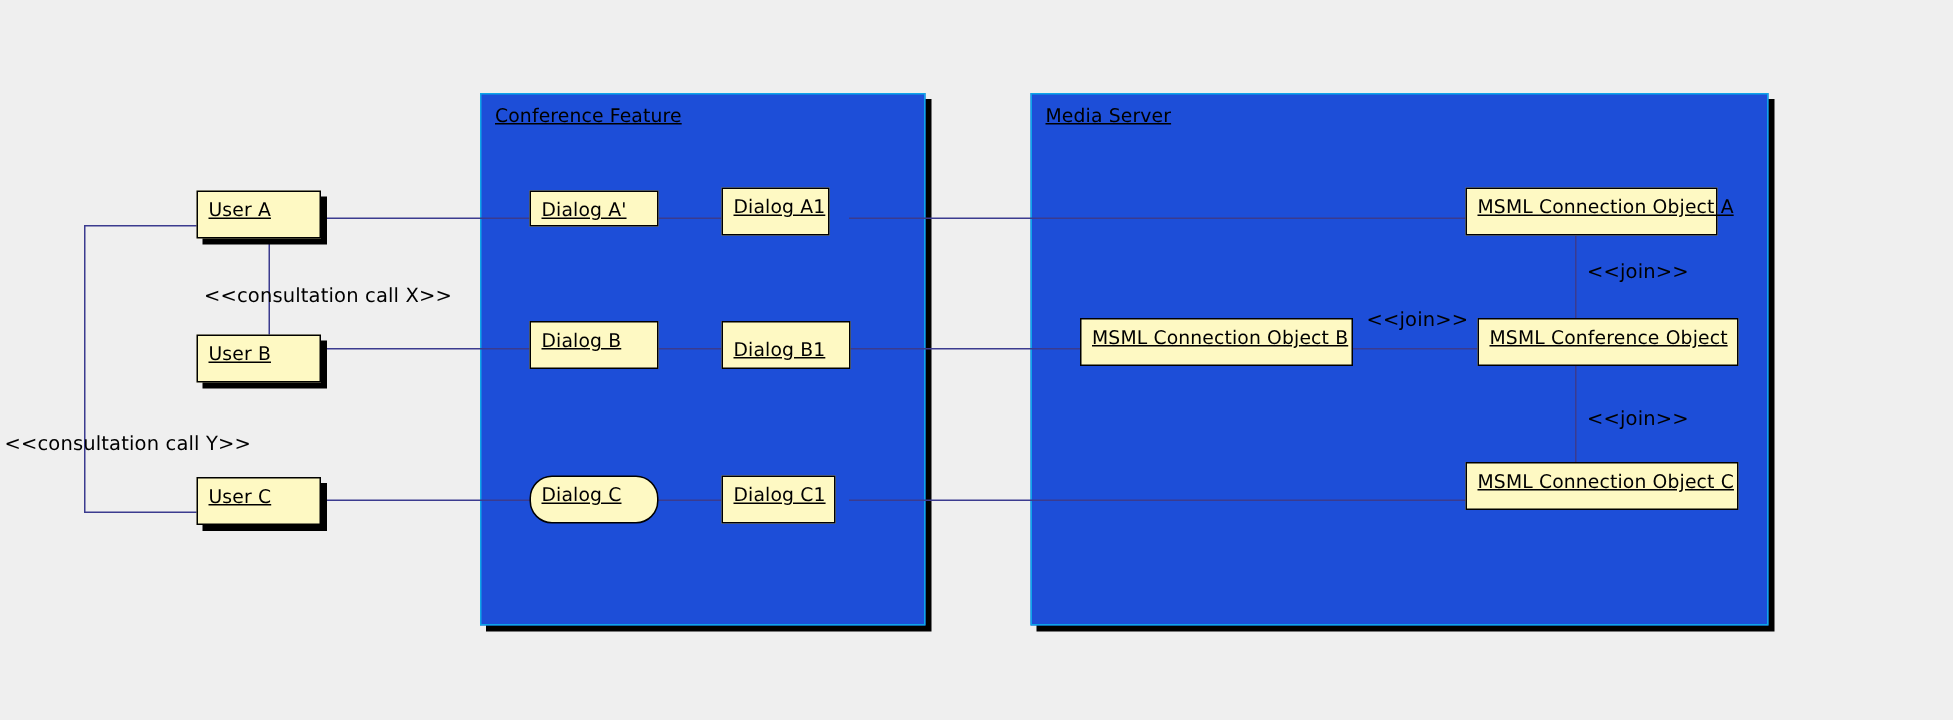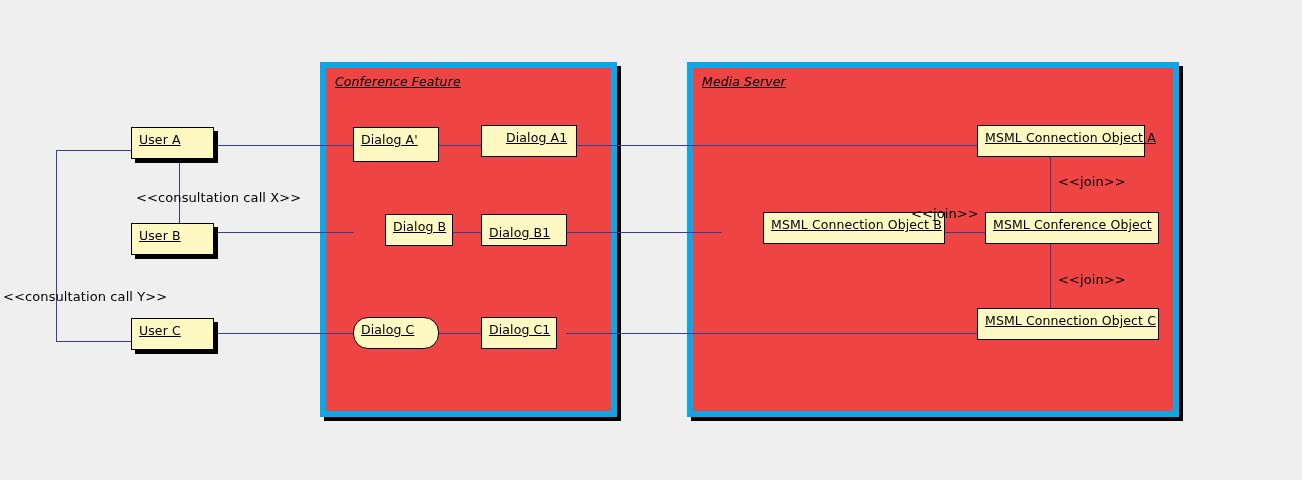--- a/index.html
+++ b/index.html
@@ -20,25 +20,24 @@
     position: absolute;
     left: 0;
     top: 0;
     width: 1302px;
     height: 480px;
   }
 
   
   .package {
     position: absolute;
-    background: #ef4444;
-    border: 6px solid #0ea5e9;
+    background: #1d4ed8;
+    border: 1px solid #0ea5e9;
     box-sizing: border-box;
     box-shadow: 4px 4px 0 0 #000000;
-    font-style: italic;
   }
   .package-title {
     position: absolute;
     left: 9px;
     top: 6px;
     font-size: 12.5px;
     color: #000;
     text-decoration: underline;
     white-space: nowrap;
     letter-spacing: 0.1px;
@@ -139,49 +138,49 @@
   </div>
 
   <div class="obj shadowed" style="left:131px; top:223px; width:83px; height:32px;">
     <span class="obj-label">User B</span>
   </div>
 
   <div class="obj shadowed" style="left:131px; top:318px; width:83px; height:32px;">
     <span class="obj-label">User C</span>
   </div>
 
-  <div class="obj plain" style="left:353px; top:127px; width:86px; height:35px;text-align:right;">
+  <div class="obj plain" style="left:353px; top:127px; width:86px; height:24px;text-align:right;">
     <span class="obj-label">Dialog A'</span>
   </div>
 
-  <div class="obj plain" style="left:481px; top:125px; width:96px; height:32px;padding-left:17px;">
+  <div class="obj plain" style="left:481px; top:125px; width:72px; height:32px;">
     <span class="obj-label">Dialog A1</span>
   </div>
 
-  <div class="obj plain" style="left:353px; top:214px; width:68px; height:32px;margin-left:32px;">
+  <div class="obj plain" style="left:353px; top:214px; width:86px; height:32px;">
     <span class="obj-label">Dialog B</span>
   </div>
 
   <div class="obj plain" style="left:481px; top:214px; width:86px; height:32px;align-items:center;">
     <span class="obj-label">Dialog B1</span>
   </div>
 
   <div class="obj plain" style="left:353px; top:317px; width:86px; height:32px;border-radius:15px;">
     <span class="obj-label">Dialog C</span>
   </div>
 
   <div class="obj plain" style="left:481px; top:317px; width:76px; height:32px;">
     <span class="obj-label">Dialog C1</span>
   </div>
 
   <div class="obj plain" style="left:977px; top:125px; width:168px; height:32px;">
     <span class="obj-label">MSML Connection Object A</span>
   </div>
 
-  <div class="obj plain" style="left:720px; top:212px; width:182px; height:32px;margin-left:43px;">
+  <div class="obj plain" style="left:720px; top:212px; width:182px; height:32px;">
     <span class="obj-label">MSML Connection Object B</span>
   </div>
 
   <div class="obj plain" style="left:977px; top:308px; width:182px; height:32px;">
     <span class="obj-label">MSML Connection Object C</span>
   </div>
 
   <div class="obj plain" style="left:985px; top:212px; width:174px; height:32px;">
     <span class="obj-label">MSML Conference Object</span>
   </div>

